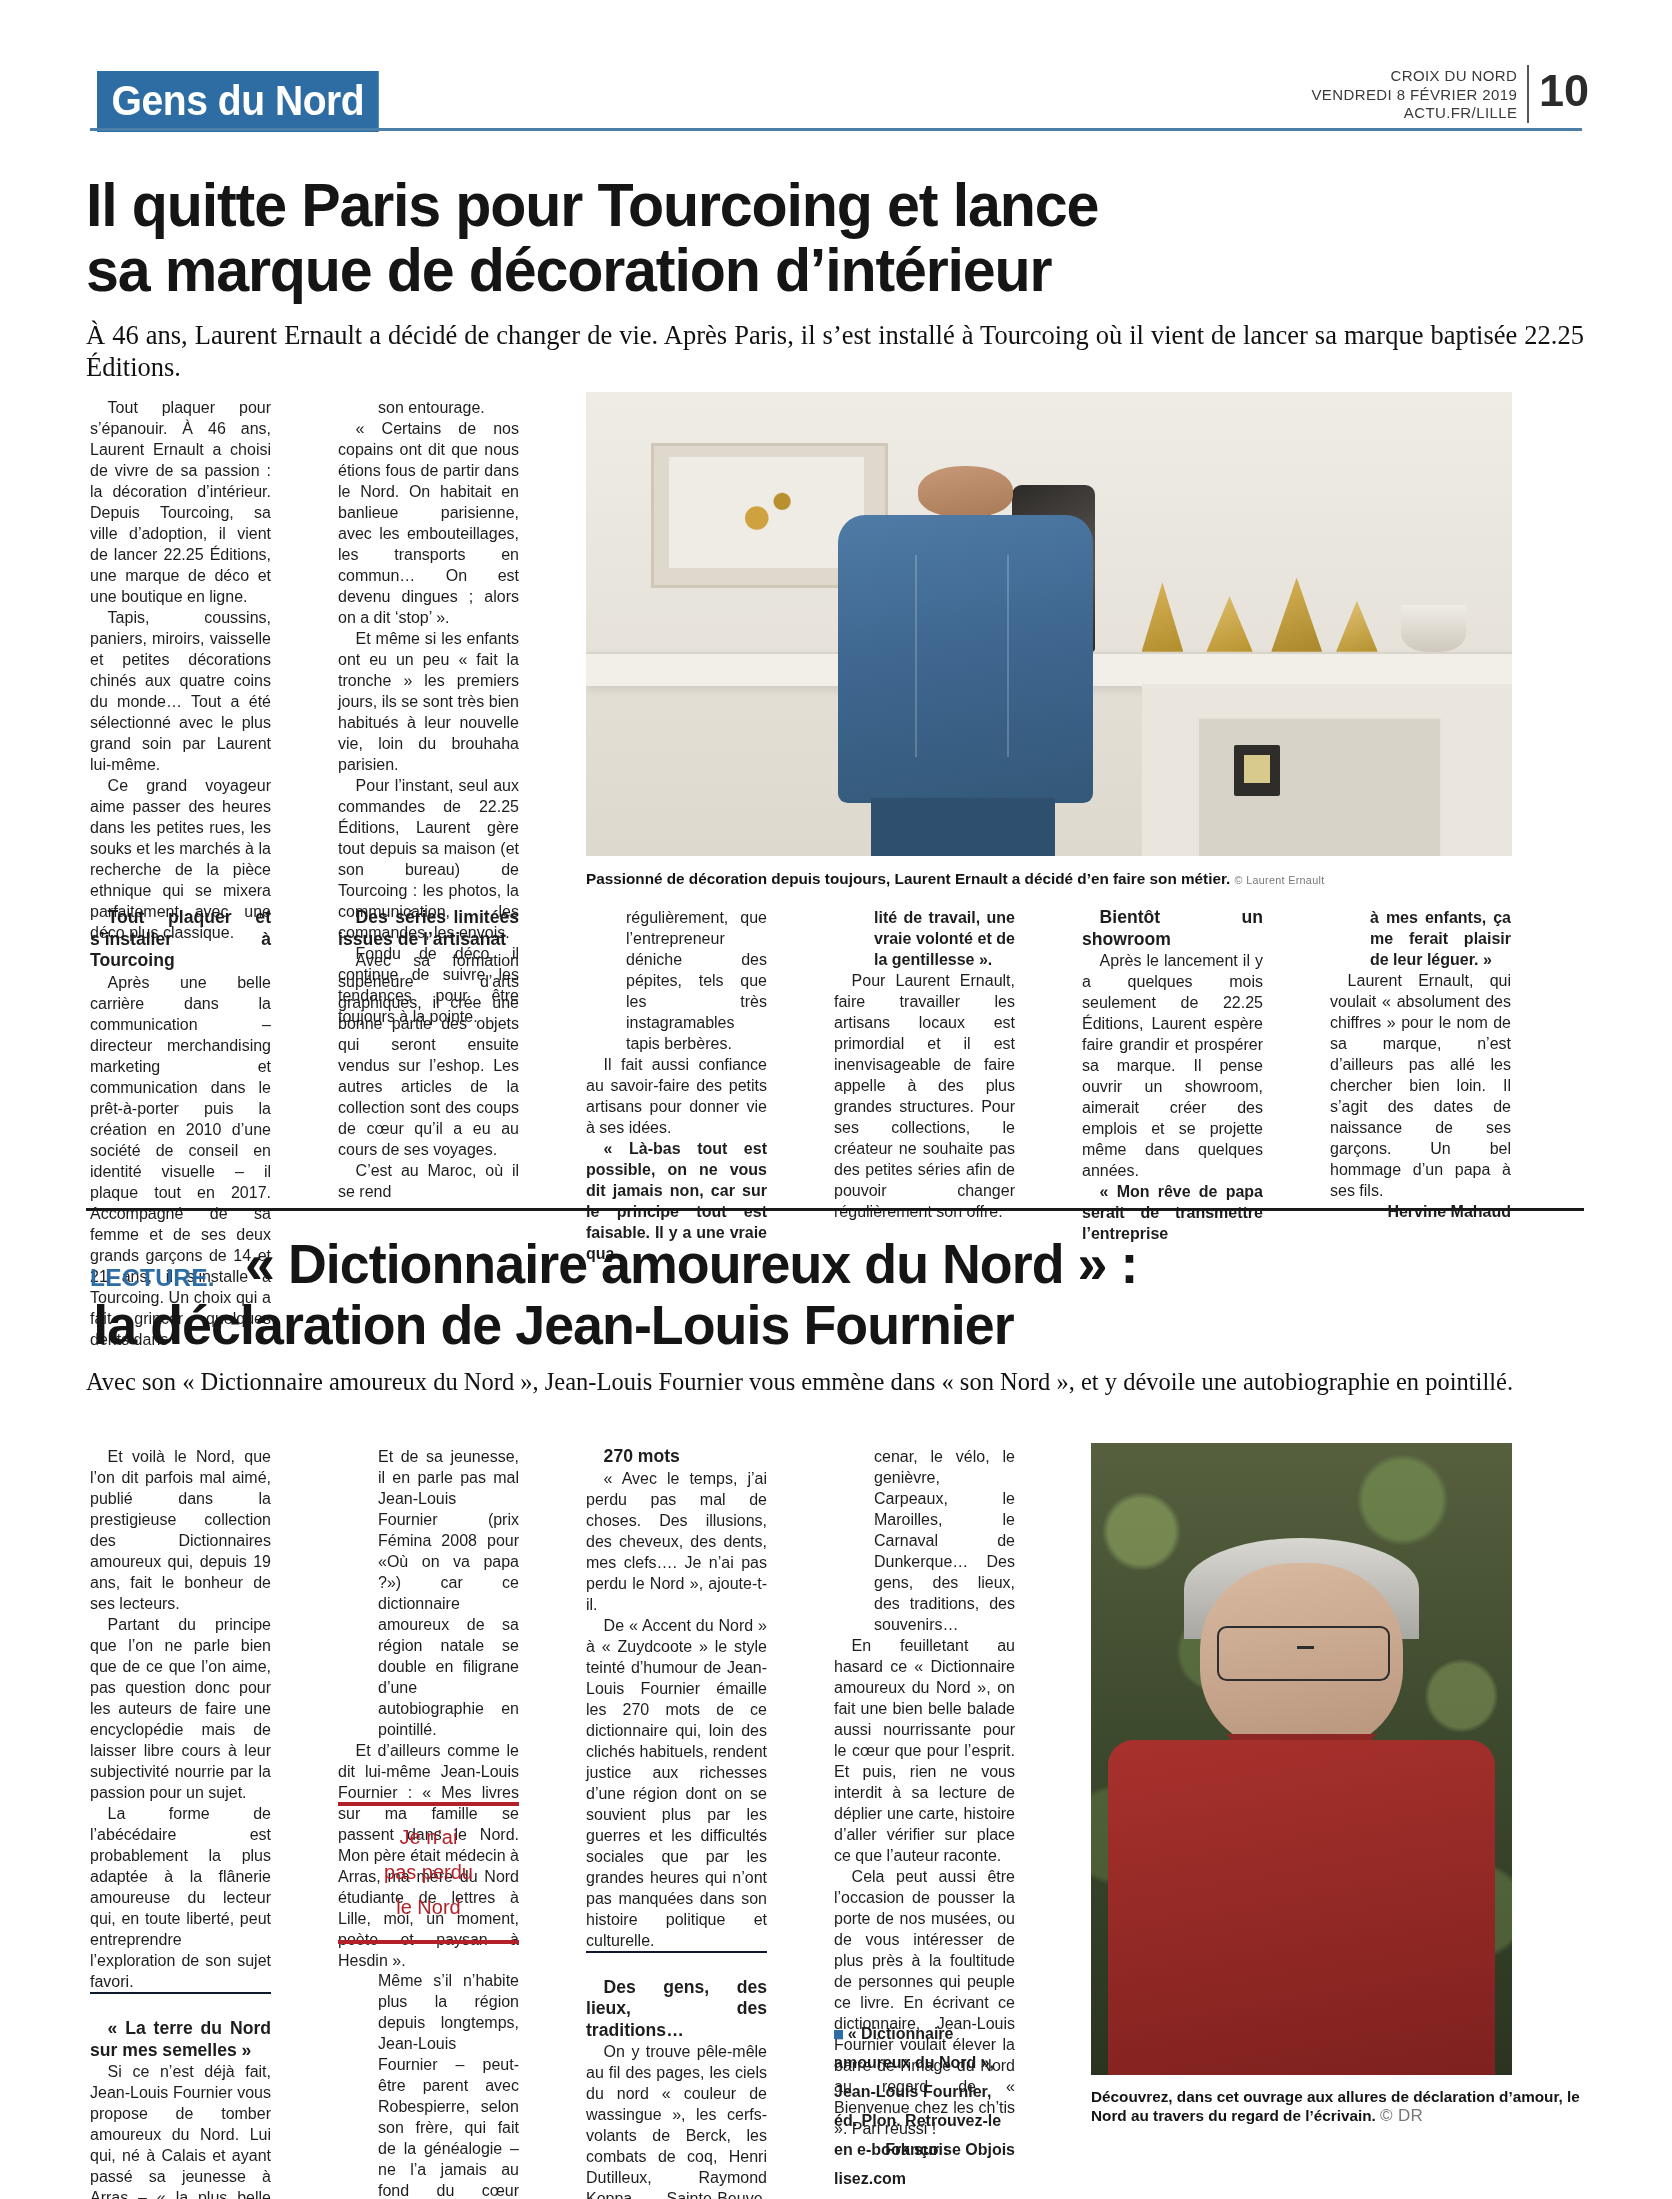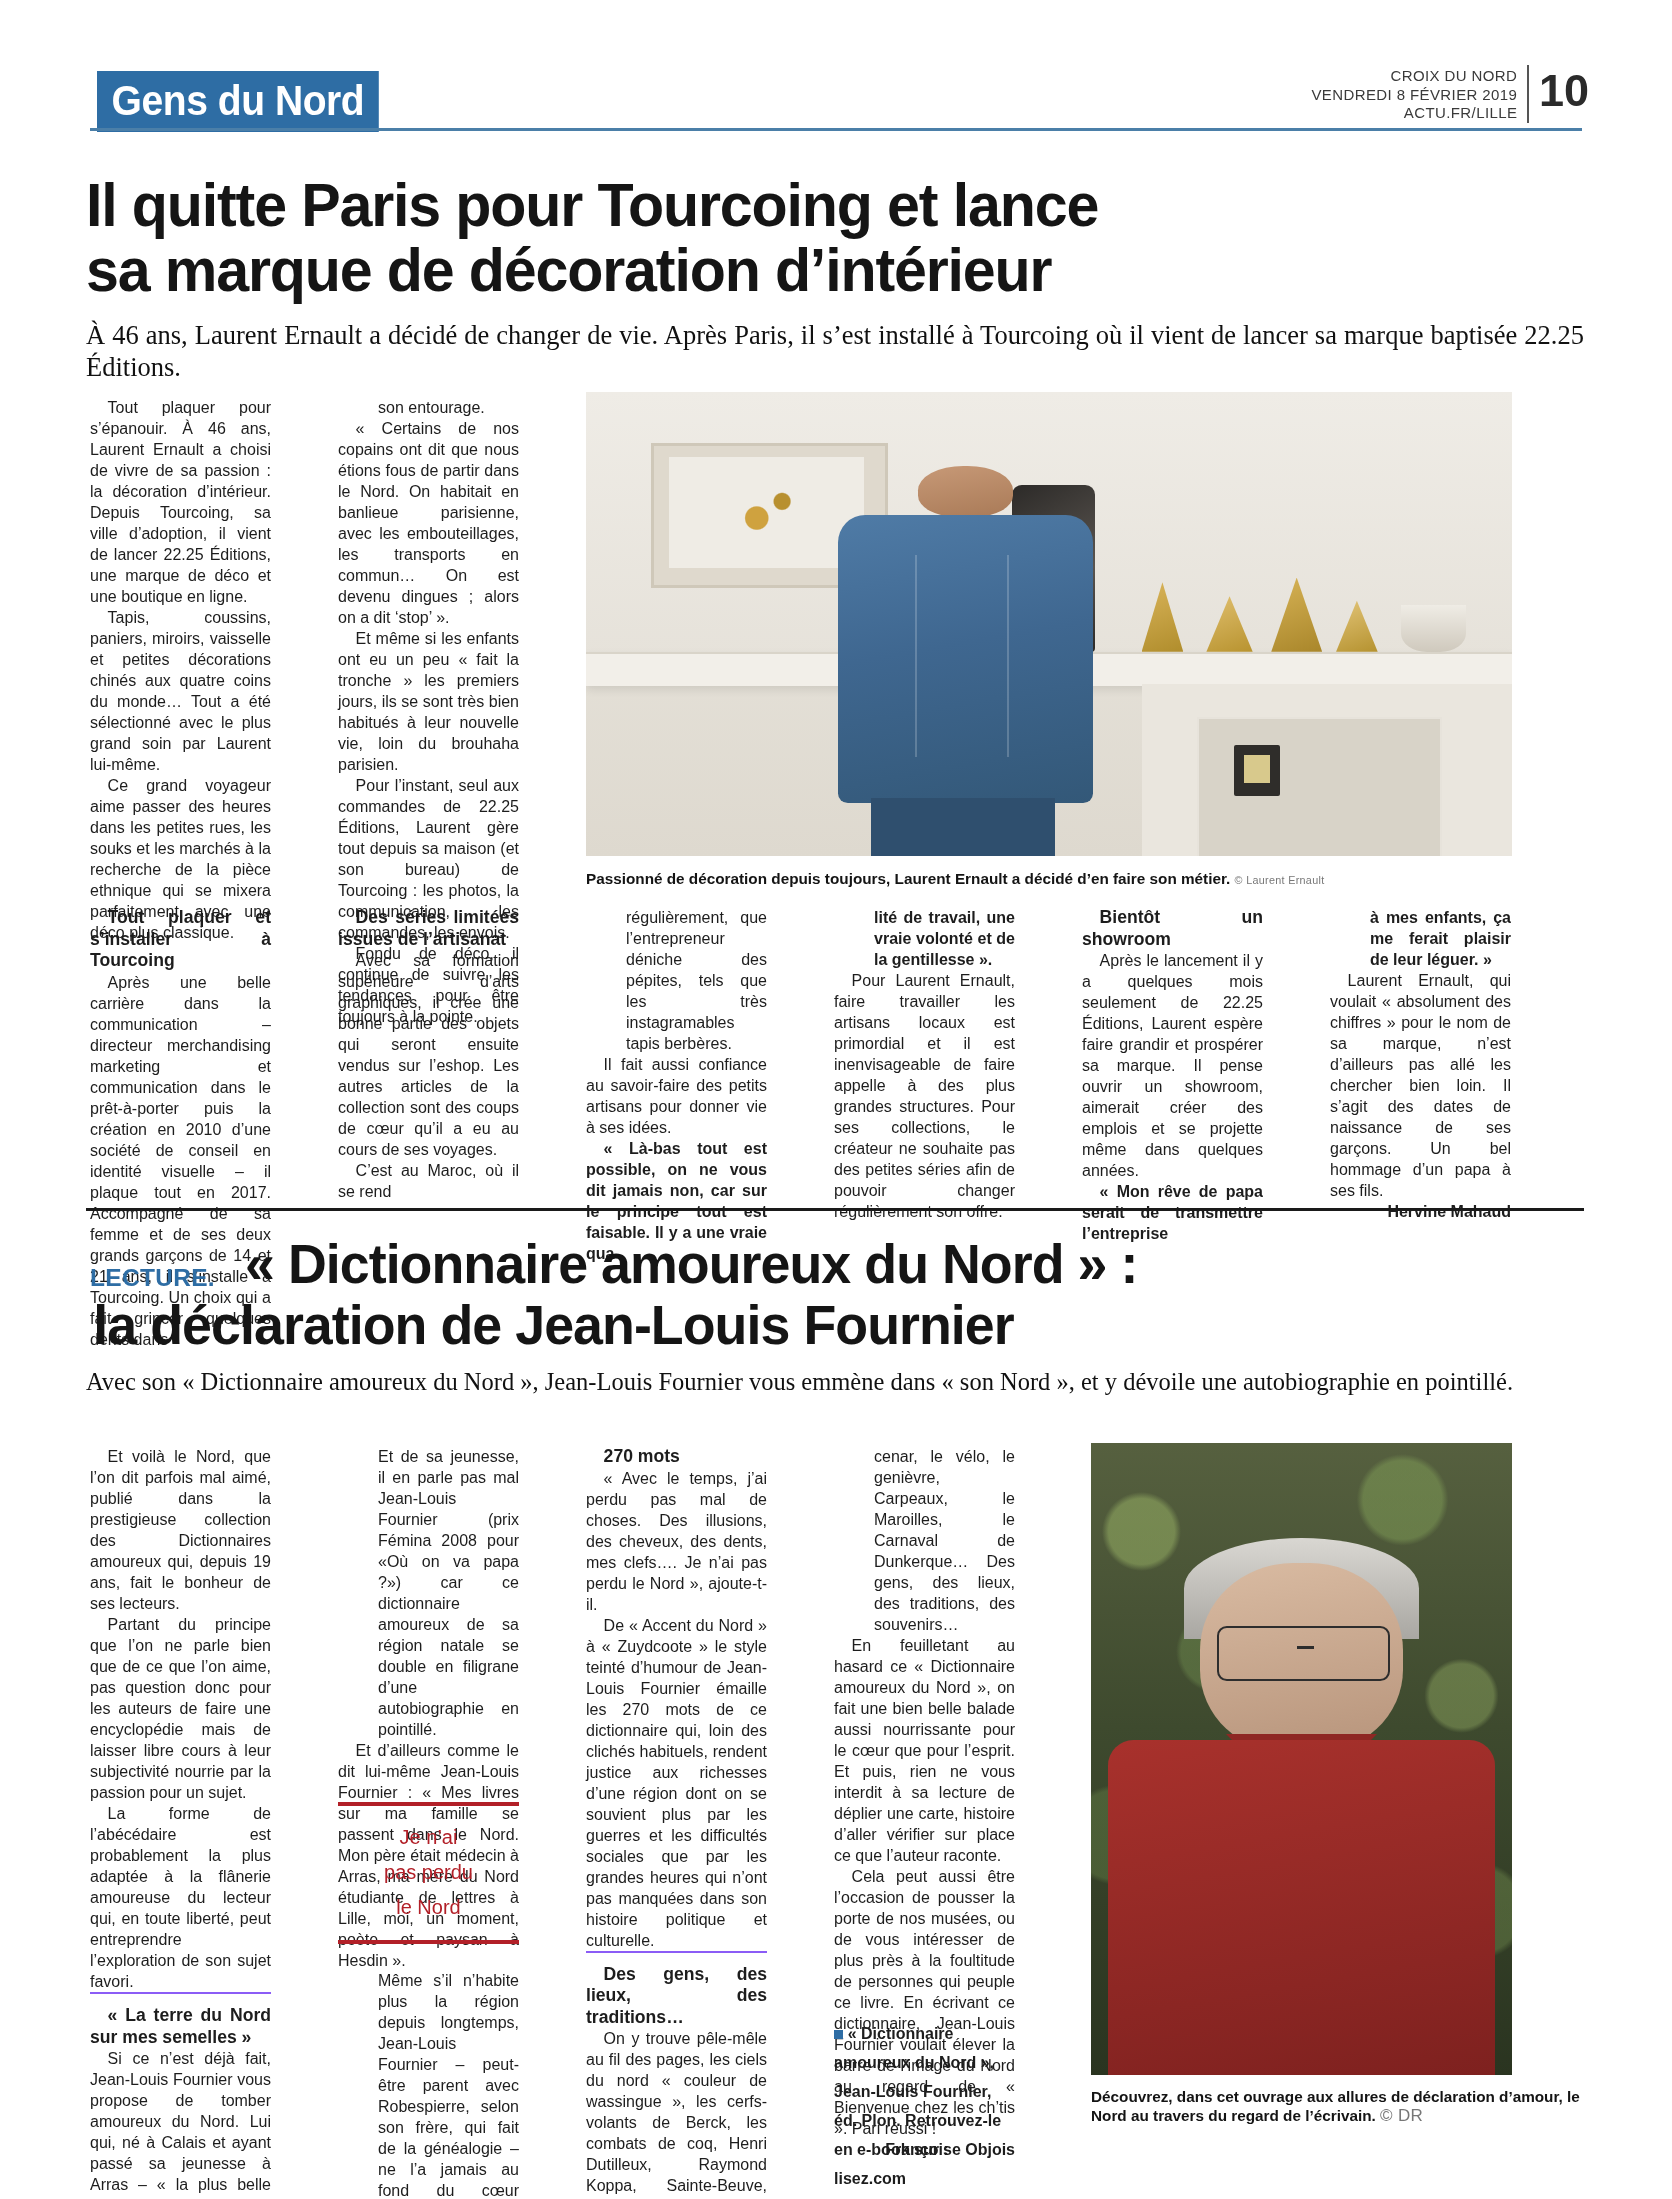--- a/index.html
+++ b/index.html
@@ -42,21 +42,21 @@
     position:absolute;left:86px;top:319px;width:1498px;
     font-family:"Liberation Serif",serif;
     font-size:26.5px;line-height:32px;color:#111;text-align:justify;
   }
 
   
   .col{position:absolute;font-size:16px;line-height:21px;text-align:justify;color:#1d1d1d;}
   .col p{margin:0;text-indent:17.6px;}
   .col p.noind{text-indent:0;margin-left:40px;}
   .sub{font-weight:bold;font-size:17.6px;line-height:21.6px;margin:13.7px 0 5.9px 0;text-indent:0;
-       border-top:2px solid #8b5cf6;padding-top:11px;}
+       border-top:2px solid #0f172a;padding-top:24px;}
   .sub.nb{border-top:none;padding-top:0;}
   .bq{font-weight:bold;}
 
   .a1c1{left:90px;top:397px;width:181px;}
   .a1c2{left:338px;top:397px;width:181px;}
   .a1c1b{left:90px;top:907px;width:181px;}
   .a1c2b{left:338px;top:907px;width:181px;}
   .a1c3{left:586px;top:907px;width:181px;}
   .a1c4{left:834px;top:907px;width:181px;}
   .a1c5{left:1082px;top:907px;width:181px;}

